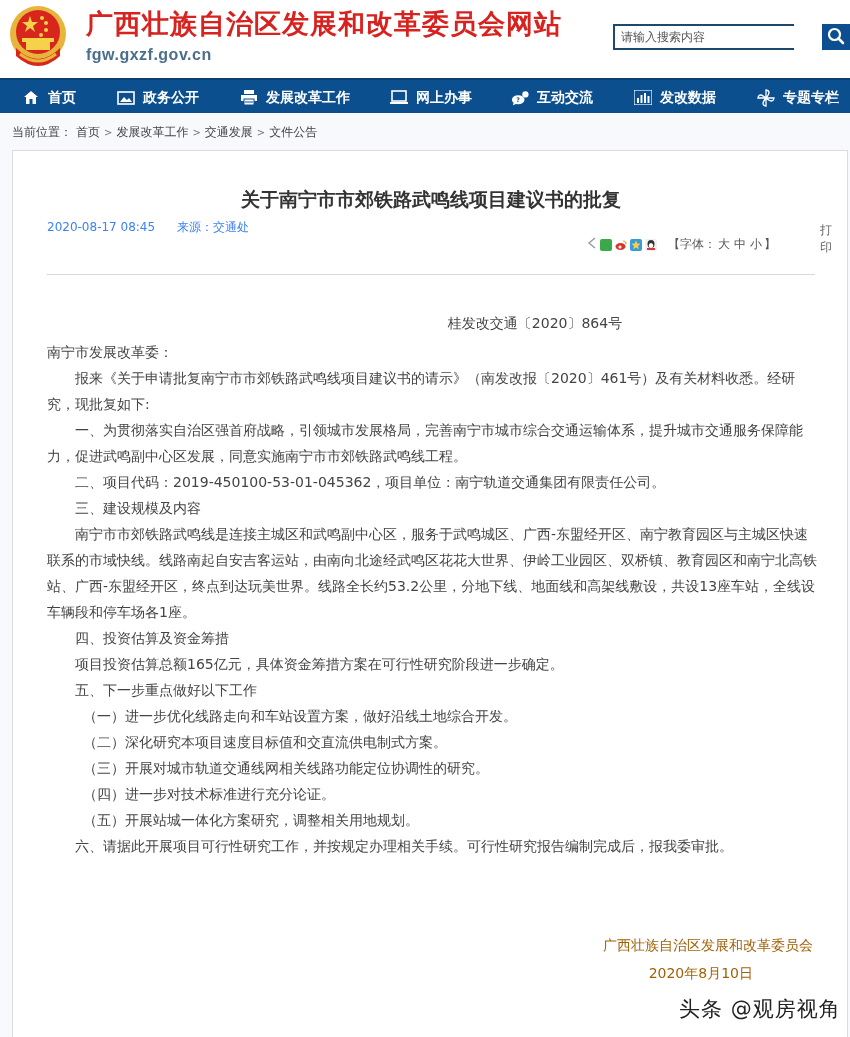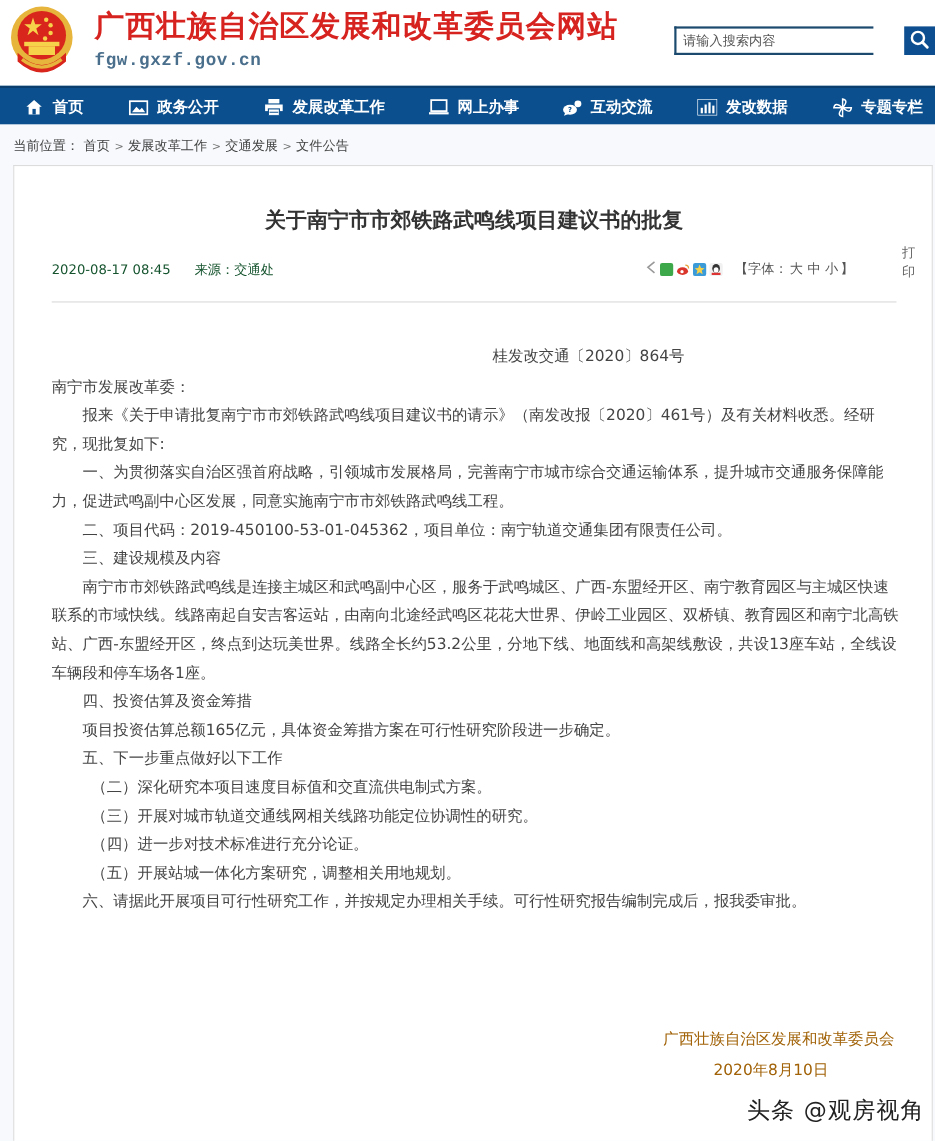--- a/index.html
+++ b/index.html
@@ -3,41 +3,41 @@
 <meta charset="utf-8">
 <style>
   * { box-sizing: border-box; margin: 0; padding: 0; }
   html, body { width: 850px; height: 1037px; overflow: hidden; background: #f7f9fc; }
   body { font-family: "DejaVu Sans", "Liberation Sans", sans-serif; color: #333; position: relative; }
 
   
   .header { position: absolute; left: 0; top: 0; width: 850px; height: 102px; background: #ffffff; }
   .emblem { position: absolute; left: 6px; top: 4px; width: 64px; height: 68px; }
   .site-title { position: absolute; left: 86px; top: 6px; font-size: 27px; font-weight: bold; color: #d7231f; letter-spacing: 1px; white-space: nowrap; font-family: "DejaVu Sans", sans-serif; }
-  .site-domain { position: absolute; left: 86px; top: 46px; font-size: 16px; font-weight: bold; color: #4a6f8c; letter-spacing: 0.5px; font-family: Liberation Mono, monospace; }
+  .site-domain { position: absolute; left: 86px; top: 46px; font-size: 16px; font-weight: bold; color: #4a6f8c; letter-spacing: 0.5px; font-family: Liberation Sans, sans-serif; }
   .search { position: absolute; left: 613px; top: 24px; width: 237px; height: 26px; display: flex; gap: 28px; }
   .search-input { width: 205px; height: 26px; border: 2px solid #1c4a6e; border-right: none; font-size: 12px; padding: 0 6px; color: #555; background: #fff; font-family: "DejaVu Sans", sans-serif; outline: none; }
   .search-input::placeholder { color: #555; }
   .search-btn { width: 32px; height: 26px; background: #0c4e8f; border: none; display: flex; align-items: center; justify-content: center; cursor: pointer; }
 
   
   .nav { position: absolute; left: 0; top: 78px; width: 850px; height: 35px; background: #0b4f8e; border-top: 2px solid #0a3e6e; display: flex; align-items: center; }
   .nav-item { display: flex; align-items: center; height: 35px; color: #fff; font-size: 14px; font-weight: bold; white-space: nowrap; cursor: pointer; position: absolute; top: 0; }
   .nav-item .ico { width: 18px; height: 16px; margin-right: 8px; display: inline-flex; align-items: center; justify-content: center; }
 
   
   .crumb { position: absolute; left: 12px; top: 124px; font-size: 12px; color: #444; white-space: nowrap; }
   .crumb span { margin-right: 4px; }
   .crumb .sep { color: #777; font-size: 10px; margin: 0 4px; }
   .crumb a { color: #444; text-decoration: none; cursor: pointer; }
 
   
   .article { position: absolute; left: 12px; top: 150px; width: 836px; height: 900px; background: #fff; border: 1px solid #dcdcdc; border-bottom: none; }
   .art-title { position: absolute; left: 0; width: 836px; top: 36px; text-align: center; font-size: 19px; font-weight: bold; color: #333; }
-  .meta { position: absolute; left: 34px; top: 86px; font-size: 12px; color: #14532d; white-space: nowrap; }
+  .meta { position: absolute; left: 34px; top: 68px; font-size: 12px; color: #3b82f6; white-space: nowrap; }
   .meta .src { margin-left: 18px; }
   .tools { position: absolute; left: 574px; top: 85px; display: flex; align-items: center; font-size: 12px; color: #555; white-space: nowrap; }
   .share { display: inline-block; width: 12px; height: 12px; margin-right: 3px; border-radius: 2px; cursor: pointer; }
   .fontsize { margin-left: 8px; }
   .fontsize a { cursor: pointer; color: #555; margin: 0 2px; }
   .print { position: absolute; left: 790px; top: 71px; width: 14px; font-size: 12px; color: #666; line-height: 17px; cursor: pointer; margin-left: 17px; }
   .meta-rule { position: absolute; left: 34px; top: 123px; width: 768px; height: 1px; background: #d9d9d9; }
 
   .doc-no { position: absolute; left: 0; width: 836px; top: 164px; text-align: center; font-size: 14px; color: #444; padding-left: 208px; }
   .body { position: absolute; left: 34px; top: 188px; width: 770px; font-size: 14px; color: #444; line-height: 26px; }
@@ -206,20 +206,21 @@
   <div class="body">
     <p>南宁市发展改革委：</p>
     <p class="indent">报来《关于申请批复南宁市市郊铁路武鸣线项目建议书的请示》（南发改报〔2020〕461号）及有关材料收悉。经研究，现批复如下:</p>
     <p class="indent">一、为贯彻落实自治区强首府战略，引领城市发展格局，完善南宁市城市综合交通运输体系，提升城市交通服务保障能力，促进武鸣副中心区发展，同意实施南宁市市郊铁路武鸣线工程。</p>
     <p class="indent">二、项目代码：2019-450100-53-01-045362，项目单位：南宁轨道交通集团有限责任公司。</p>
     <p class="indent">三、建设规模及内容</p>
     <p class="indent">南宁市市郊铁路武鸣线是连接主城区和武鸣副中心区，服务于武鸣城区、广西-东盟经开区、南宁教育园区与主城区快速联系的市域快线。线路南起自安吉客运站，由南向北途经武鸣区花花大世界、伊岭工业园区、双桥镇、教育园区和南宁北高铁站、广西-东盟经开区，终点到达玩美世界。线路全长约53.2公里，分地下线、地面线和高架线敷设，共设13座车站，全线设车辆段和停车场各1座。</p>
     <p class="pad">四、投资估算及资金筹措</p>
     <p class="pad">项目投资估算总额165亿元，具体资金筹措方案在可行性研究阶段进一步确定。</p>
     <p class="pad">五、下一步重点做好以下工作</p>
+    <p class="pad-s">（一）进一步优化线路走向和车站设置方案，做好沿线土地综合开发。</p>
     <p class="pad-s">（二）深化研究本项目速度目标值和交直流供电制式方案。</p>
     <p class="pad-s">（三）开展对城市轨道交通线网相关线路功能定位协调性的研究。</p>
     <p class="pad-s">（四）进一步对技术标准进行充分论证。</p>
     <p class="pad-s">（五）开展站城一体化方案研究，调整相关用地规划。</p>
     <p class="pad">六、请据此开展项目可行性研究工作，并按规定办理相关手续。可行性研究报告编制完成后，报我委审批。</p>
   </div>
 
   <div class="sign">
     <div>广西壮族自治区发展和改革委员会</div>
     <div class="date">2020年8月10日</div>

